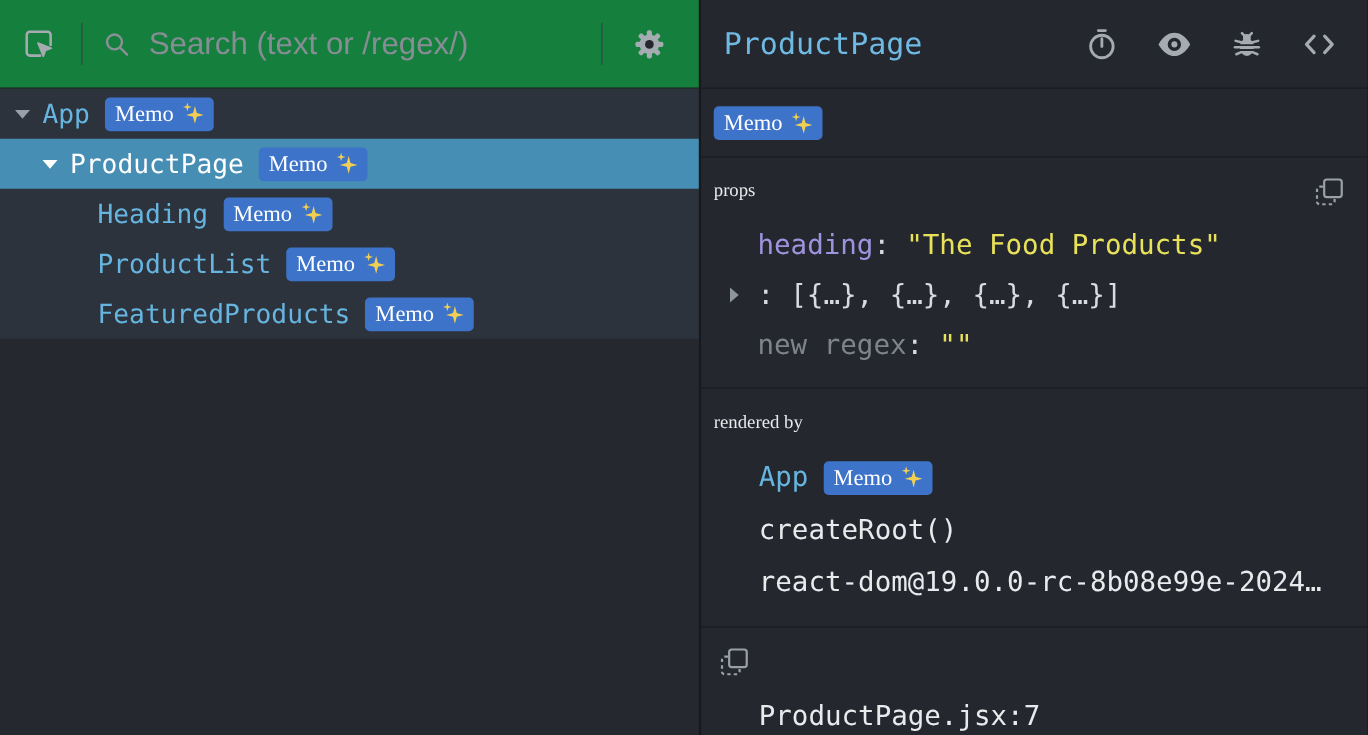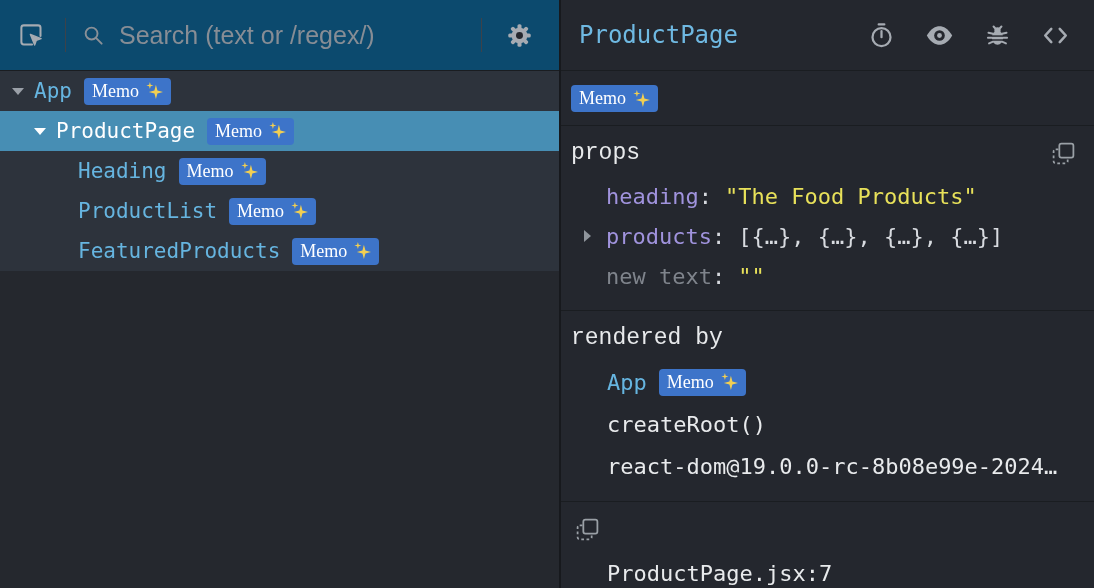--- a/index.html
+++ b/index.html
@@ -5,21 +5,21 @@
   * { margin:0; padding:0; box-sizing:border-box; }
   html,body { background:#17191d; }
   .app{
     width:1094px; height:588px; display:flex; overflow:hidden;
     background:#24272e; font-family:"Liberation Sans", sans-serif;
   }
   
   .left-panel{ width:561px; display:flex; flex-direction:column; border-right:2px solid #17191d; }
   .toolbar{
     height:71px; flex:0 0 71px; display:flex; align-items:center;
-    border-bottom:1px solid #1a1d21; padding:0 0 0 14px; background:#0c4a6e;
+    border-bottom:1px solid #1a1d21; padding:0 0 0 14px; background:#15803d;
   }
   .icon-btn{ background:none; border:none; cursor:pointer; display:flex; align-items:center; justify-content:center; padding:4px; }
   .vdivider{ width:1px; height:34px; background:#3d424a; margin:0 16px; flex:0 0 1px; }
   .search-wrap{ display:flex; align-items:center; flex:1; min-width:0; }
   .search-input{
     flex:1; min-width:0; background:transparent; border:none; outline:none;
     font-family:"Liberation Sans", sans-serif; font-size:25px; color:#e8eaed; margin-left:14px;
   }
   .search-input::placeholder{ color:#878d95; }
   .gear-area{ padding:0 22px 0 4px; }
@@ -50,21 +50,21 @@
     height:71px; flex:0 0 71px; display:flex; align-items:center;
     padding:0 20px 0 18px; border-bottom:1px solid #1a1d21;
   }
   .r-title{ flex:1; font-family:"DejaVu Sans Mono", monospace; font-size:24px; color:#6fb9e2; }
   .r-header .icon-btn{ margin-left:22px; }
   .badge-strip{ padding:14px 10px 13px 10px; border-bottom:1px solid #1a1d21; }
   .badge-strip .badge{ margin-left:0; }
   .section{ padding:4px 14px 14px 10px; border-bottom:1px solid #1a1d21; }
   .section:last-child{ border-bottom:none; flex:1; }
   .section-header{ display:flex; align-items:center; height:46px; }
-  .section-title{ flex:1; font-family:Liberation Mono, monospace; font-size:23px; color:#e8eaec; }
+  .section-title{ flex:1; font-family:Liberation Serif, serif; font-size:15px; color:#e8eaec; }
   .entry{
     display:flex; align-items:center; height:40px; padding-left:13px;
     font-family:"DejaVu Sans Mono", monospace; font-size:22px; white-space:nowrap;
   }
   .entry .name{ color:#a093dd; }
   .entry .name.muted{ color:#7f848c; }
   .entry .colon{ color:#d6d9de; margin-right:13px; }
   .val-string{ color:#e8e15a; }
   .val-obj{ color:#d8dbe0; }
   .owner-row{ display:flex; align-items:center; height:42px; padding-left:36px; }
@@ -277,27 +277,26 @@
       <div class="entry">
         <span class="caret-slot"></span>
         <span class="name">heading</span>
           <span class="colon">:</span>
         <span class="val-string">"The Food Products"</span>
       </div>
       <div class="entry">
         <span class="caret-slot">
             <span class="caret-right"></span>
           </span>
-        <span class="name">products</span>
           <span class="colon">:</span>
         <span class="val-obj">[{…}, {…}, {…}, {…}]</span>
       </div>
       <div class="entry">
         <span class="caret-slot"></span>
-        <span class="name muted">new text</span>
+        <span class="name muted">new regex</span>
           <span class="colon">:</span>
         <span class="val-string">""</span>
       </div>
     </div>
 
     <div class="section">
       <div class="section-header">
         <div class="section-title">rendered by</div>
       </div>
       <div class="owner-row">

